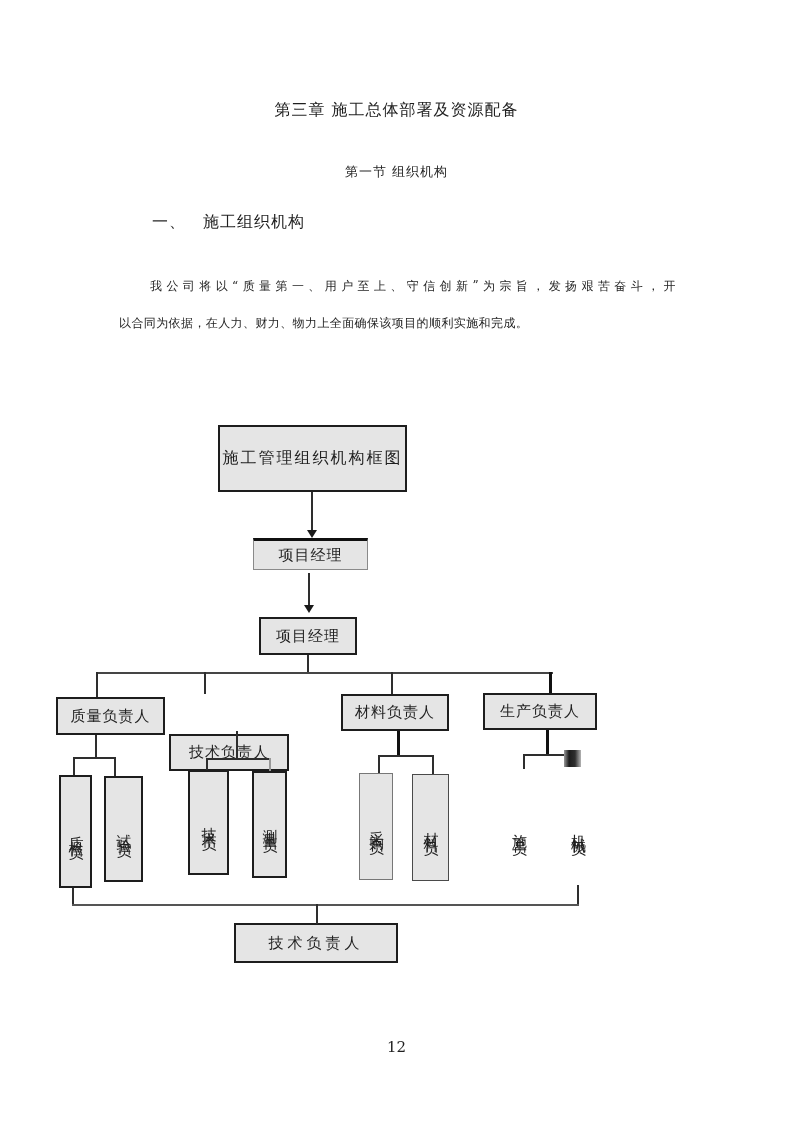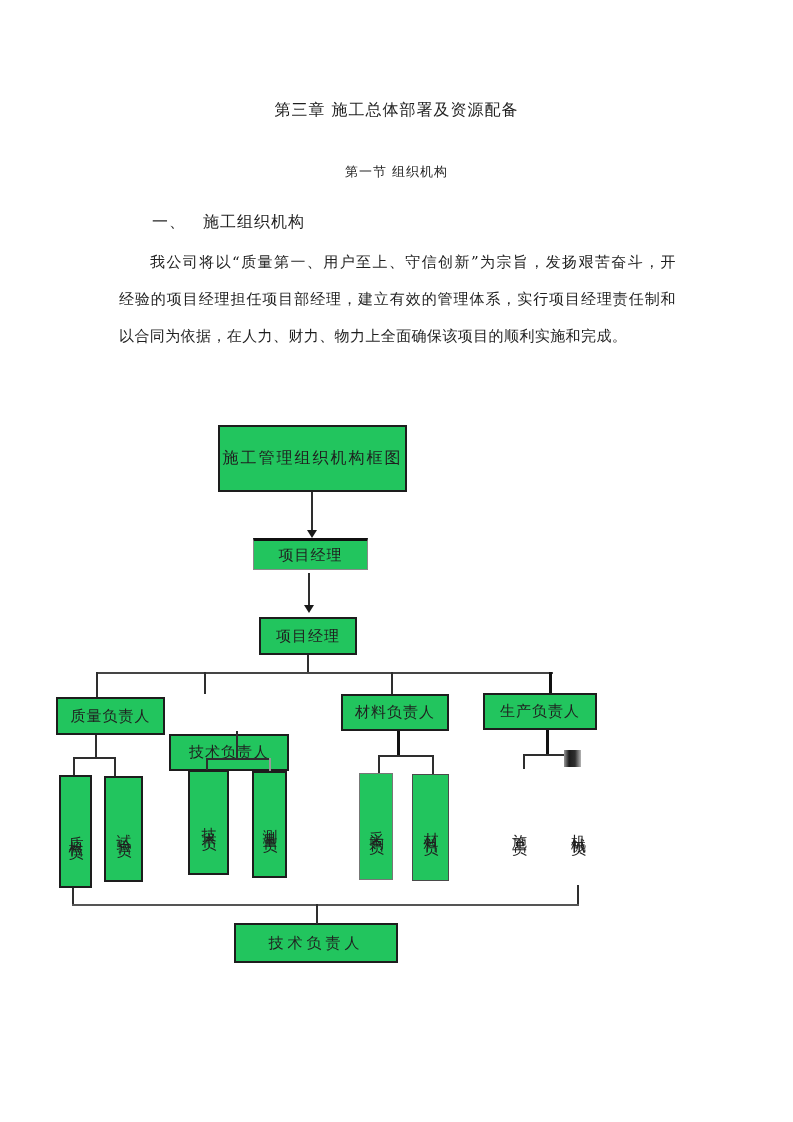--- a/index.html
+++ b/index.html
@@ -4,26 +4,26 @@
 <style>
   html,body{margin:0;padding:0;background:#ffffff;}
   #page{
     position:relative;width:793px;height:1122px;background:#ffffff;overflow:hidden;
     font-family:"DejaVu Serif","Liberation Serif",serif;color:#1f1f1f;
   }
   .center-title{position:absolute;left:0;width:793px;text-align:center;}
   .chapter{top:100px;font-size:16px;letter-spacing:1px;}
   .section{top:163px;font-size:13px;letter-spacing:1px;}
   .heading{position:absolute;left:152px;top:212px;font-size:16px;letter-spacing:1px;}
-  .para{position:absolute;left:119px;top:244px;width:557px;font-size:15px;letter-spacing:.4px;}
+  .para{position:absolute;left:119px;top:268px;width:557px;font-size:12px;letter-spacing:.4px;}
   .pline{height:37px;line-height:37px;text-align:justify;text-align-last:justify;white-space:normal;}
   .pline.first{text-indent:31px;}
   .pline.last{text-align-last:left;}
   .box{
-    position:absolute;box-sizing:border-box;border:2px solid #1d1d1d;background:#22c55e;
+    position:absolute;box-sizing:border-box;border:2px solid #1d1d1d;background:#e5e5e5;
     display:flex;align-items:center;justify-content:center;font-size:15px;letter-spacing:1px;
   }
   .vbox{letter-spacing:0;}
   .vtext{writing-mode:vertical-rl;text-orientation:upright;letter-spacing:5px;font-size:15px;}
   .noborder{border:none;background:transparent;}
   .ln{position:absolute;background:#2e2e2e;}
   .arrowhead{position:absolute;width:0;height:0;border-left:5px solid transparent;border-right:5px solid transparent;border-top:8px solid #1a1a1a;}
   .artifact{position:absolute;background:linear-gradient(90deg,#9a9a9a 0%,#1c1c1c 30%,#2f2f2f 65%,#b5b5b5 100%);}
   .pagenum{position:absolute;left:0;top:1038px;width:793px;text-align:center;font-size:15px;}
 </style>
@@ -31,21 +31,20 @@
 <body>
 
 <div id="page">
 
   <div class="center-title chapter">第三章 施工总体部署及资源配备</div>
   <div class="center-title section">第一节 组织机构</div>
   <div class="heading">一、　施工组织机构</div>
 
   <div class="para">
     <div class="pline first">我公司将以“质量第一、用户至上、守信创新”为宗旨，发扬艰苦奋斗，开</div>
-    <div class="pline">经验的项目经理担任项目部经理，建立有效的管理体系，实行项目经理责任制和</div>
     <div class="pline last">以合同为依据，在人力、财力、物力上全面确保该项目的顺利实施和完成。</div>
   </div>
 
   <div class="box" style="left:218px;top:425px;width:189px;height:67px;font-size:16px;letter-spacing:2px;">
     <span>施工管理组织机构框图</span>
   </div>
 
   <div class="box" style="left:253px;top:538px;width:115px;height:32px;border:1px solid #8a8a8a;border-top:3px solid #101010;">
     <span>项目经理</span>
   </div>
@@ -127,13 +126,14 @@
   <div class="ln" style="left:546px;top:730px;width:3px;height:26px;background:#111;"></div>
   <div class="ln" style="left:524px;top:754px;width:40px;height:2px;"></div>
   <div class="ln" style="left:523px;top:754px;width:2px;height:15px;"></div>
   <div class="artifact" style="left:564px;top:750px;width:17px;height:17px;"></div>
 
   <div class="ln" style="left:72px;top:888px;width:2px;height:18px;"></div>
   <div class="ln" style="left:577px;top:885px;width:2px;height:21px;"></div>
   <div class="ln" style="left:72px;top:904px;width:507px;height:2px;background:#555;"></div>
   <div class="ln" style="left:316px;top:904px;width:2px;height:20px;"></div>
 
+  <div class="pagenum">12</div>
 </div>
 
 </body></html>

